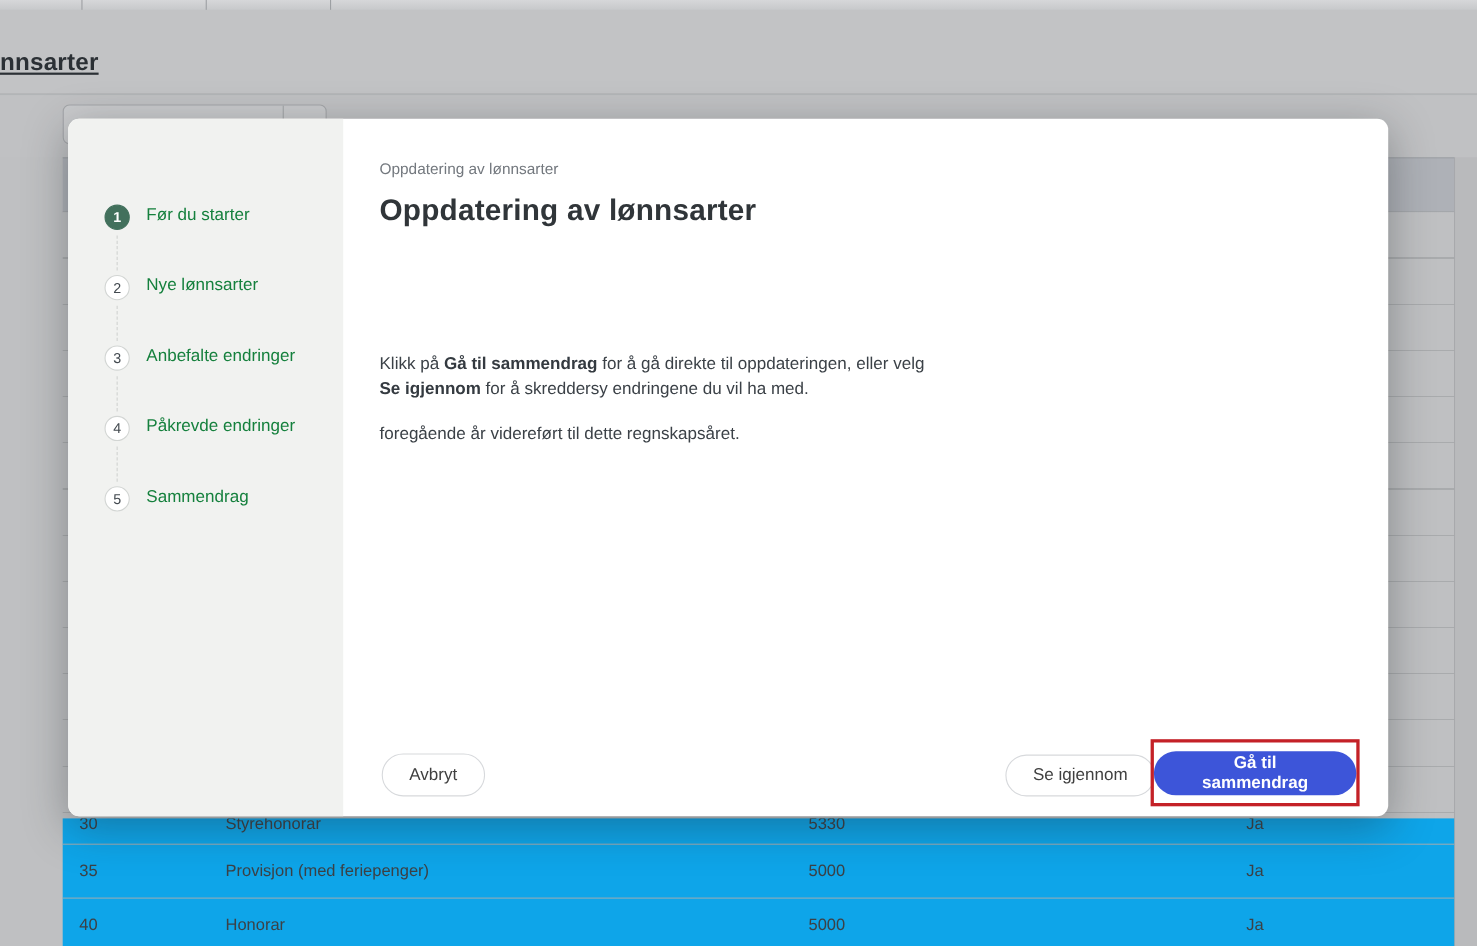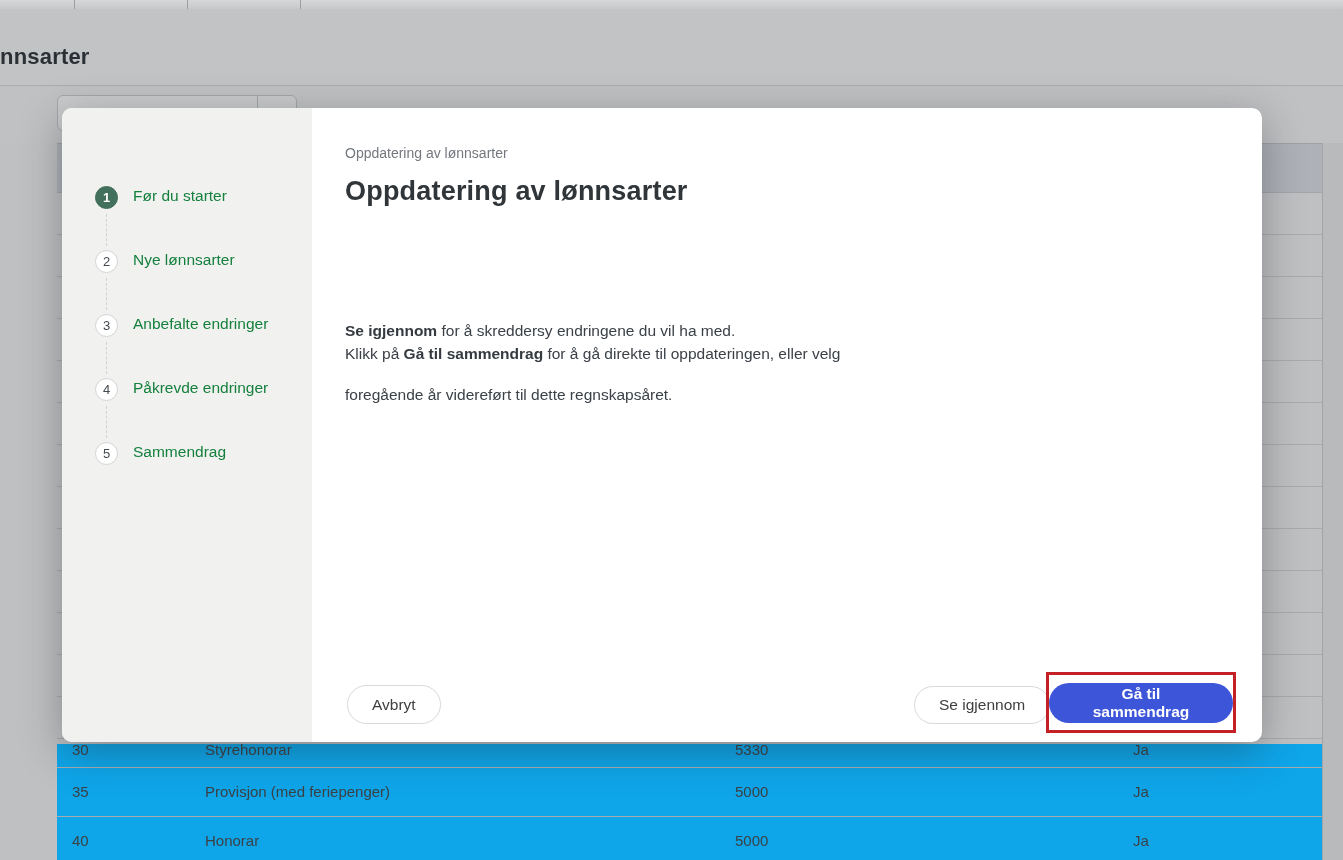--- a/index.html
+++ b/index.html
@@ -12,21 +12,21 @@
   }
 
   
   .top-strip { position:absolute; left:0; top:0; width:1343px; height:9px;
     background:linear-gradient(#d6d7d9, #c7c9cb); }
   .top-strip .tick { position:absolute; top:0; width:1px; height:9px; background:#9da0a3; }
 
   .page-header { position:absolute; left:0; top:9px; width:1343px; height:77px;
     background:#c2c3c5; border-bottom:1px solid #aaacae; }
   .page-header .title { position:absolute; left:0px; top:35px; font-size:22px;
-    font-weight:600; color:#2b3035; letter-spacing:.2px; }
+    font-weight:600; color:#2b3035; letter-spacing:.2px;text-decoration:underline; }
 
   .toolbar { position:absolute; left:0; top:87px; width:1343px; height:56px; background:#c0c1c3; }
   .search-box { position:absolute; left:57px; top:95px; width:240px; height:36px;
     background:#c9cacc; border:1px solid #a4a6a9; border-radius:6px; }
   .search-box .divider { position:absolute; left:199px; top:0; width:1px; height:34px; background:#a4a6a9; }
 
   .table-bg { position:absolute; left:57px; top:143px; width:1265px; height:717px; }
   .table-bg .head-band { position:absolute; left:0; top:0; width:1265px; height:50px;
     background:#aeb1b7; border-top:1px solid #9ea1a5; border-bottom:1px solid #a2a5a9; }
   .table-bg .stripes { position:absolute; left:0; top:50px; width:1265px; height:551px;
@@ -155,22 +155,22 @@
       <span class="step-circle">5</span>
       <span class="step-label">Sammendrag</span>
     </div>
   </div>
 
   <div class="eyebrow">Oppdatering av lønnsarter</div>
   <div class="modal-title">Oppdatering av lønnsarter</div>
 
 
   <div class="para p2">
+    <div><span>Klikk på </span><b>Gå til sammendrag</b><span> for å gå direkte til oppdateringen, eller velg</span></div>
     <div><b>Se igjennom</b><span> for å skreddersy endringene du vil ha med.</span></div>
-    <div><span>Klikk på </span><b>Gå til sammendrag</b><span> for å gå direkte til oppdateringen, eller velg</span></div>
   </div>
 
   <div class="para p3">
     <div>foregående år videreført til dette regnskapsåret.</div>
   </div>
 
   <button class="btn btn-outline btn-cancel">Avbryt</button>
   <button class="btn btn-outline btn-review">Se igjennom</button>
 
   <div class="annotation-box">

